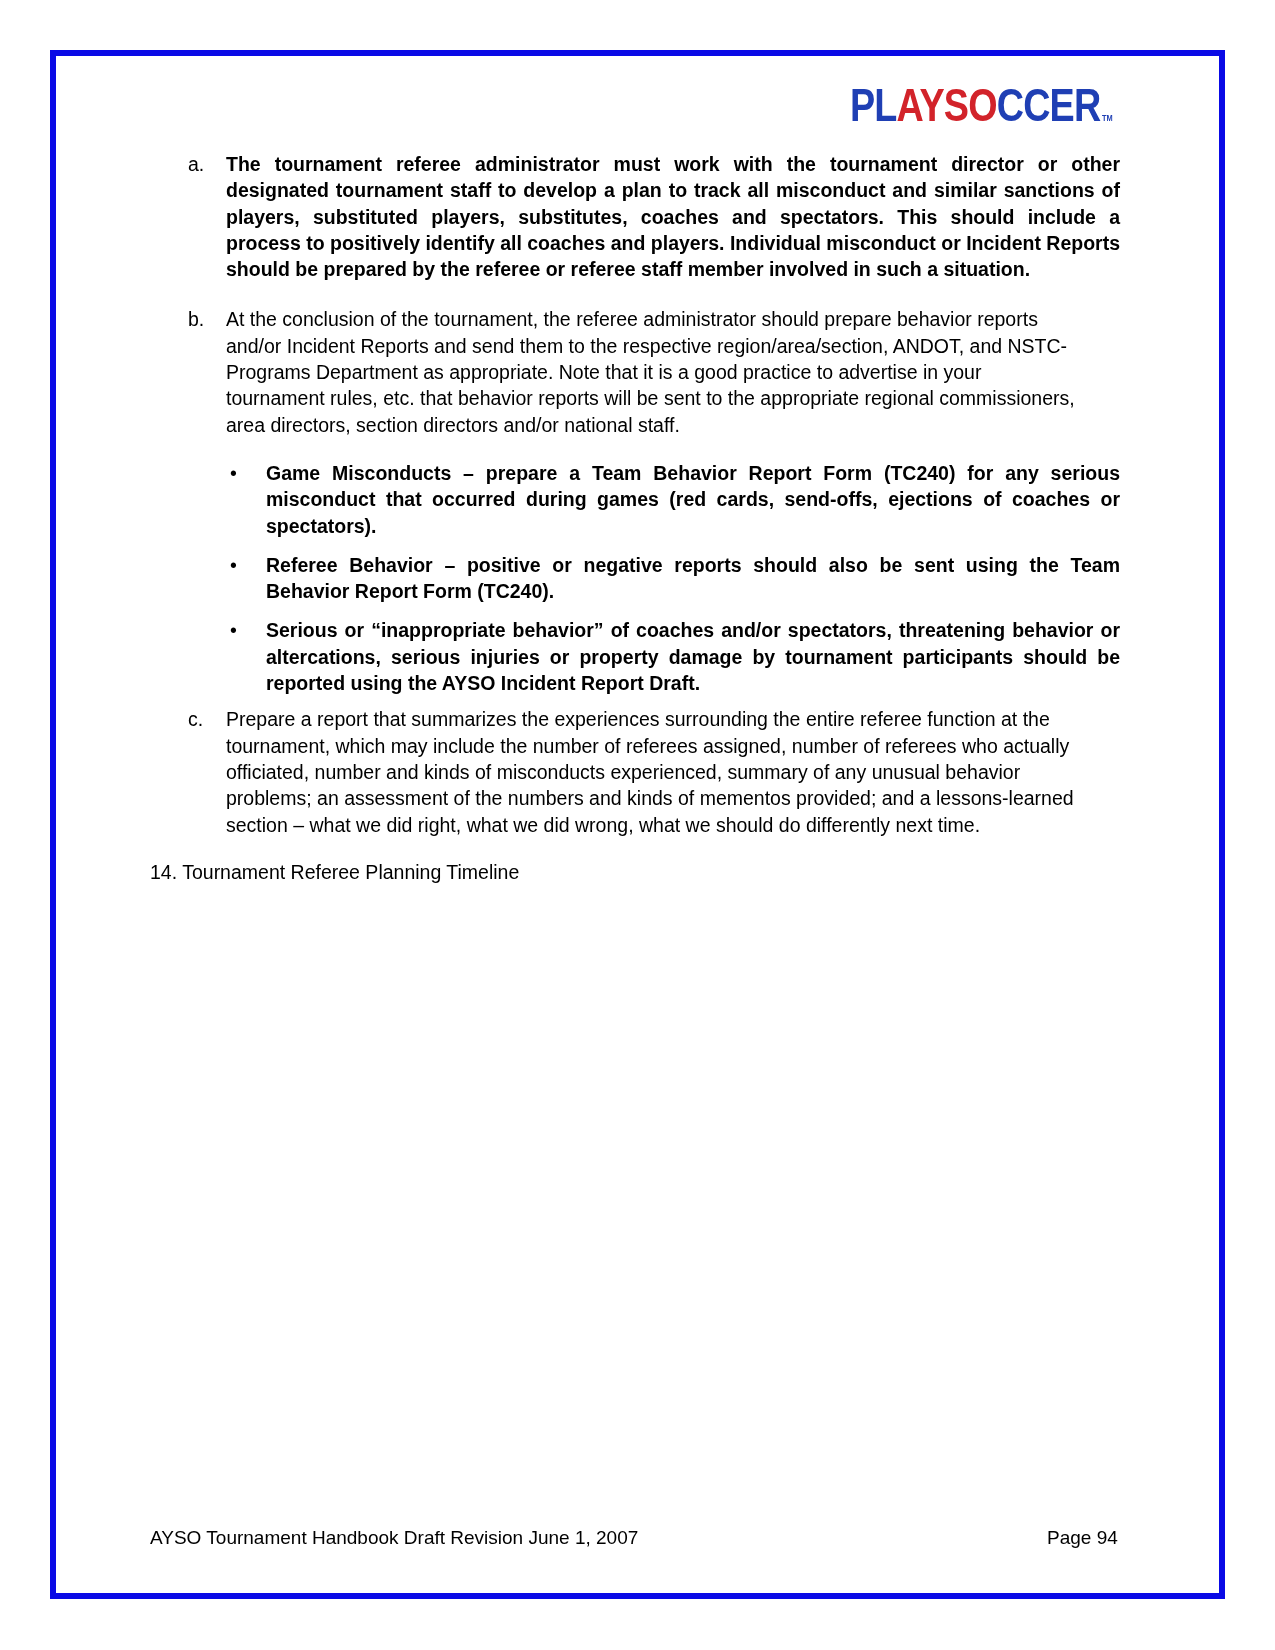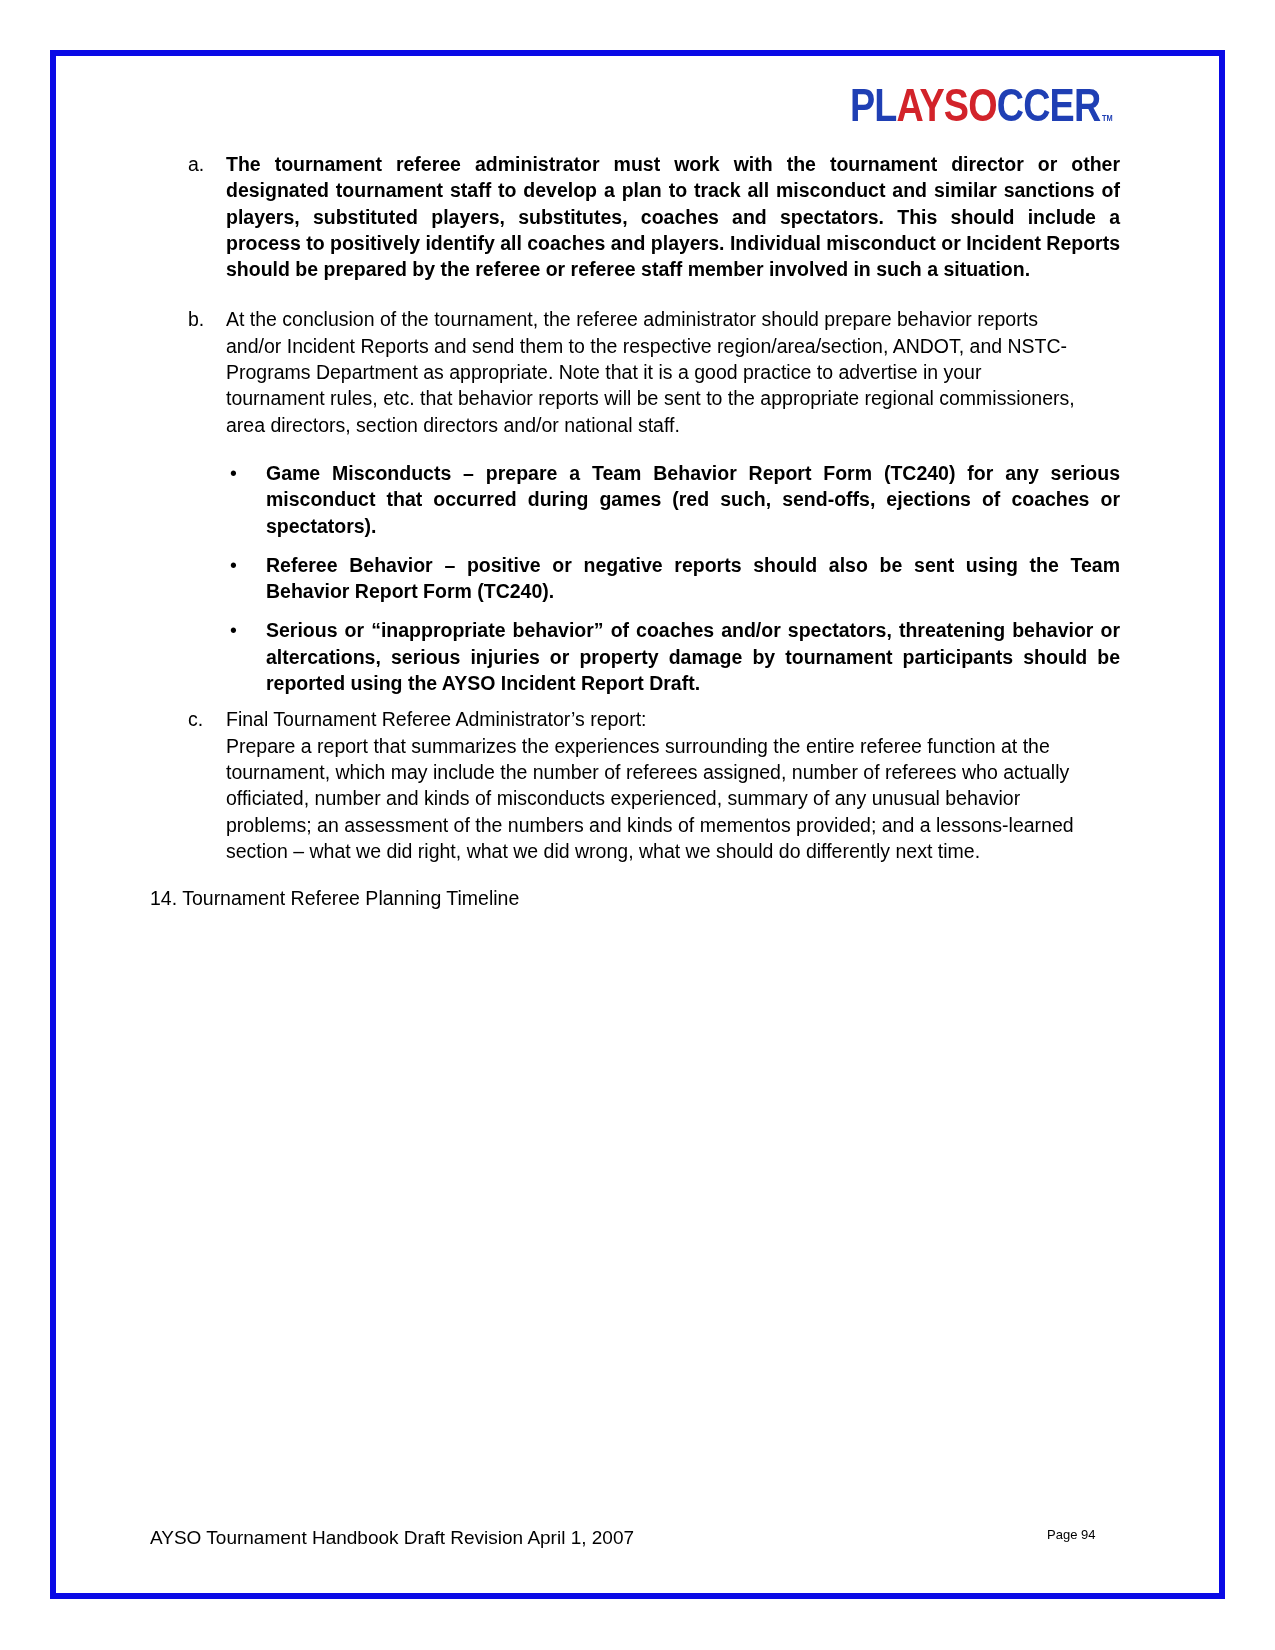--- a/index.html
+++ b/index.html
@@ -19,21 +19,21 @@
   .item { position:relative; padding-left:76px; margin-bottom:24px; }
   .item .marker { position:absolute; left:38px; top:0; }
   .justify { text-align:justify; text-align-last:left;font-weight:bold; }
   .bullets { margin:22px 0 0 0; padding:0; }
   .bullet { position:relative; padding-left:40px; margin-bottom:13px; }
   .bullet .dot { position:absolute; left:4px; top:0; }
   .section { margin-top:-1px; }
   .section .head-num { font-weight:normal; }
   .section .head-title { font-weight:normal; }
   .footer-left { position:absolute; left:150px; top:1527px; font-size:19px; }
-  .footer-right { position:absolute; left:1047px; top:1527px; font-size:13px; }
+  .footer-right { position:absolute; left:1047px; top:1527px; font-size:19px; }
 </style>
 </head>
 <body>
 
 <div class="frame"></div>
 
 <div class="logo">
   <span class="blue">PL</span><span class="red">AYSO</span><span class="blue">CCER</span><span class="tm">TM</span>
 </div>
 
@@ -43,42 +43,41 @@
     <span class="marker">a.</span>
     <div class="justify">The tournament referee administrator must work with the tournament director or other designated tournament staff to develop a plan to track all misconduct and similar sanctions of players, substituted players, substitutes, coaches and spectators. This should include a process to positively identify all coaches and players. Individual misconduct or Incident Reports should be prepared by the referee or referee staff member involved in such a situation.</div>
   </div>
 
   <div class="item" style="margin-bottom:10px;">
     <span class="marker">b.</span>
     <div style="padding-right:40px;">At the conclusion of the tournament, the referee administrator should prepare behavior reports and/or Incident Reports and send them to the respective region/area/section, ANDOT, and NSTC-Programs Department as appropriate. Note that it is a good practice to advertise in your tournament rules, etc. that behavior reports will be sent to the appropriate regional commissioners, area directors, section directors and/or national staff.</div>
     <div class="bullets">
       <div class="bullet">
         <span class="dot">•</span>
-        <div class="justify">Game Misconducts – prepare a Team Behavior Report Form (TC240) for any serious misconduct that occurred during games (red such, send-offs, ejections of coaches or spectators).</div>
+        <div class="justify">Game Misconducts – prepare a Team Behavior Report Form (TC240) for any serious misconduct that occurred during games (red cards, send-offs, ejections of coaches or spectators).</div>
       </div>
       <div class="bullet">
         <span class="dot">•</span>
         <div class="justify">Referee Behavior – positive or negative reports should also be sent using the Team Behavior Report Form (TC240).</div>
       </div>
       <div class="bullet" style="margin-bottom:0;">
         <span class="dot">•</span>
         <div class="justify">Serious or “inappropriate behavior” of coaches and/or spectators, threatening behavior or altercations, serious injuries or property damage by tournament participants should be reported using the AYSO Incident Report Draft.</div>
       </div>
     </div>
   </div>
 
   <div class="item" style="margin-bottom:22px;">
     <span class="marker">c.</span>
-    <div>Final Tournament Referee Administrator’s report:</div>
     <div style="padding-right:10px;">Prepare a report that summarizes the experiences surrounding the entire referee function at the tournament, which may include the number of referees assigned, number of referees who actually officiated, number and kinds of misconducts experienced, summary of any unusual behavior problems; an assessment of the numbers and kinds of mementos provided; and a lessons-learned section – what we did right, what we did wrong, what we should do differently next time.</div>
   </div>
 
   <div class="section">
     <div>
       <span class="head-num">14.</span>
       <span class="head-title">Tournament Referee Planning Timeline</span>
     </div>
   </div>
 
 </div>
 
-<div class="footer-left">AYSO Tournament Handbook Draft Revision April 1, 2007</div>
+<div class="footer-left">AYSO Tournament Handbook Draft Revision June 1, 2007</div>
 <div class="footer-right">Page 94</div>
 
 </body></html>

